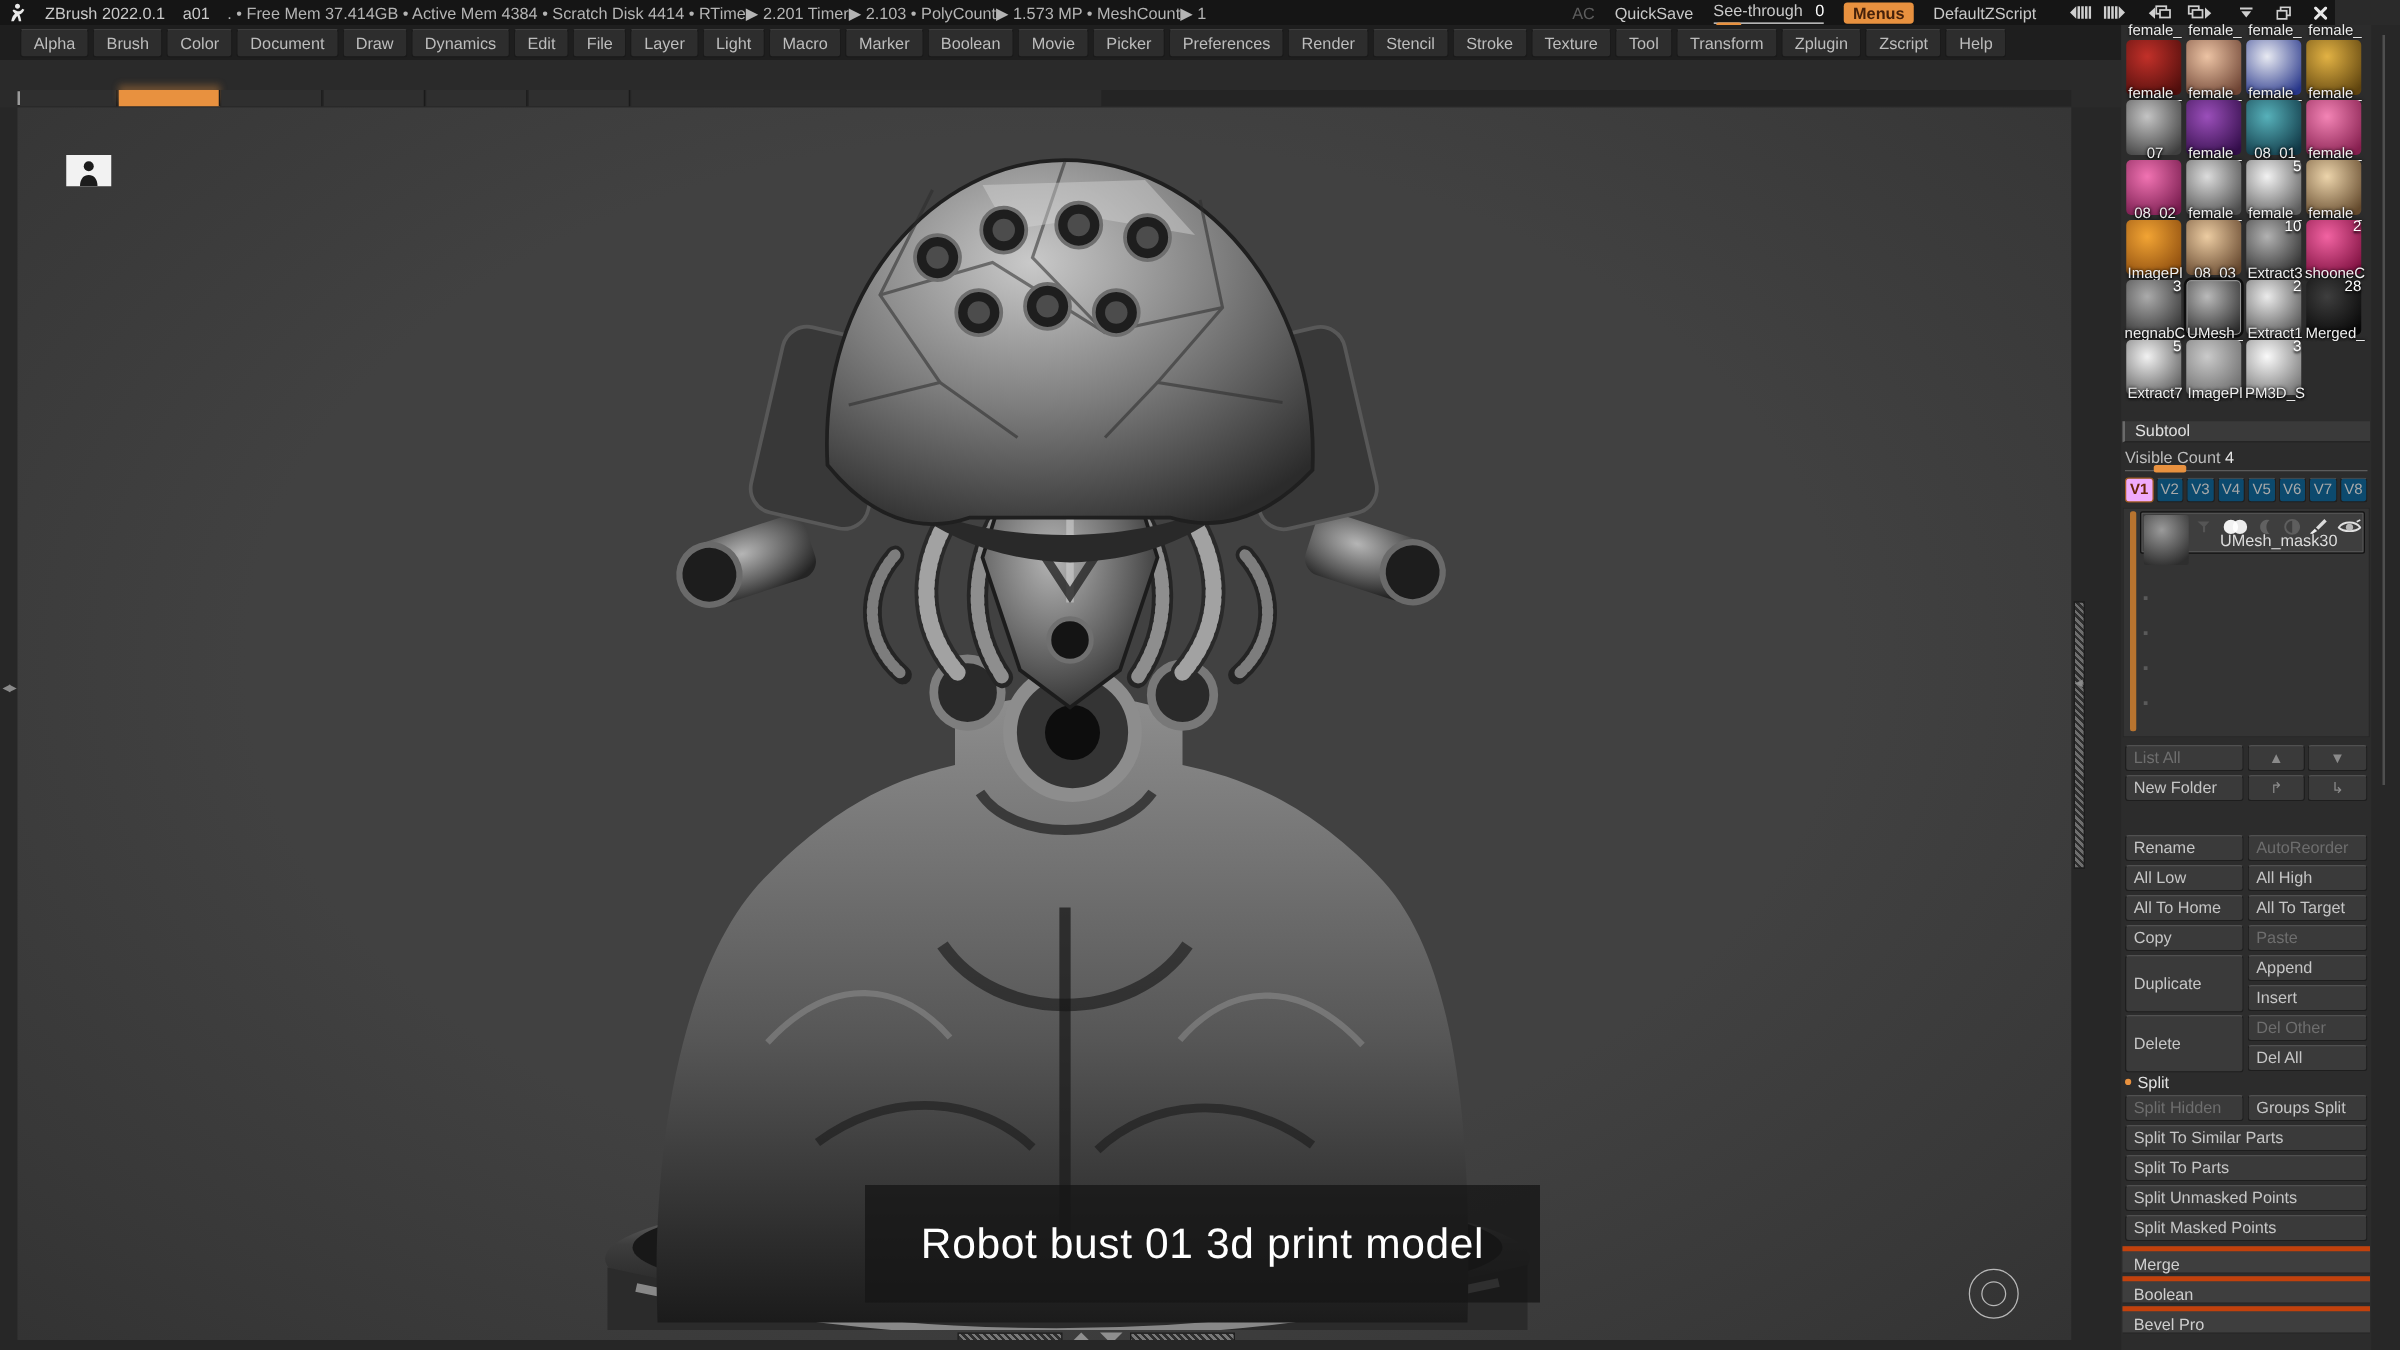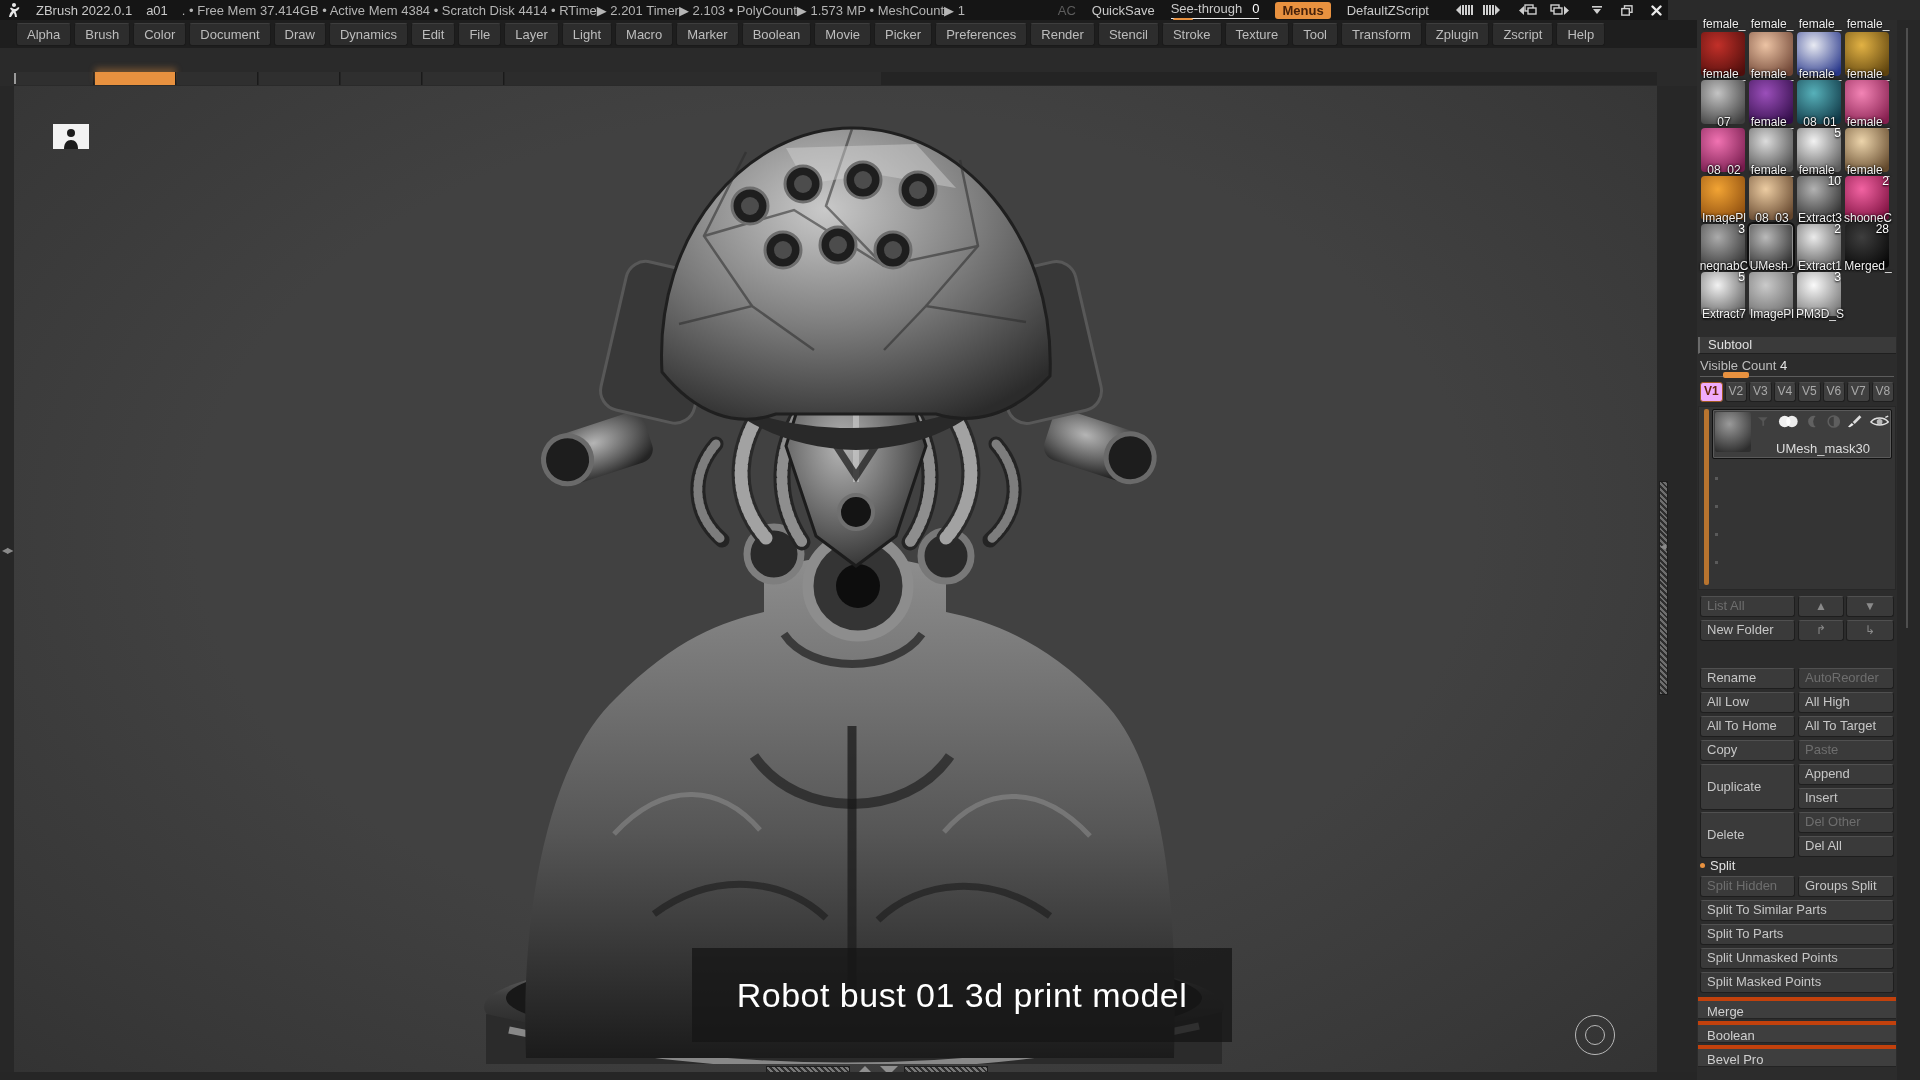--- a/index.html
+++ b/index.html
@@ -4,21 +4,21 @@
 <style>
   * { margin:0; padding:0; box-sizing:border-box; }
   html,body { background:#111; }
   #app {
     position:relative; width:1920px; height:1080px; overflow:hidden;
     background:#2a2a2a; font-family:"Liberation Sans", sans-serif;
     -webkit-font-smoothing:antialiased; color:#c8c8c8;
   }
 
   
-  .titlebar { position:absolute; left:0; top:0; width:1668px; height:20px;
+  .titlebar { position:absolute; left:0; top:0; width:1868px; height:20px;
     background:#151515; display:flex; font-size:13px; color:#c9c9c9; }
   .tb-left { display:flex; align-items:center; gap:14px; padding-left:6px; white-space:nowrap; }
   .tb-logo { width:16px; height:16px; display:inline-block; }
   .tb-stats { color:#b4b4b4; }
   .tb-right { margin-left:auto; display:flex; align-items:center; gap:16px; padding-right:6px; white-space:nowrap; }
   .tb-ac { color:#5d5d5d; }
   .seethrough { position:relative; display:flex; gap:10px; align-items:flex-start; padding-bottom:2px;
     border-bottom:1px solid #e8e8e8; }
   .seethrough .st-handle { position:absolute; left:2px; bottom:-5px; width:20px; height:5px;
     background:#e8913f; border-radius:2px; }
@@ -89,28 +89,28 @@
     text-shadow:0 1px 2px #000; }
 
   .subtool-header { position:absolute; left:1px; top:317px; width:198px; height:17px; background:#3a3a3a;
     border-bottom:1px solid #1f1f1f; border-left:2px solid #6a6a6a; color:#e0e0e0; font-size:13px;
     line-height:16px; padding-left:8px; }
   .vis-count { position:absolute; left:3px; top:338px; width:194px; font-size:13px; color:#bdbdbd; }
   .vis-track { position:absolute; left:3px; top:356px; width:194px; height:1px; background:#5c5c5c; }
   .vis-handle { position:absolute; left:26px; top:352px; width:26px; height:6px; background:#e8913f; border-radius:2px; }
 
   .vtabs { position:absolute; left:3px; top:362px; width:194px; height:20px; display:flex; gap:2px; }
-  .vtab { flex:1; background:#404040; border:1px solid #1f1f1f; border-top-color:#4c4c4c; border-radius:3px;
+  .vtab { flex:1; background:#0c4a6e; border:1px solid #1f1f1f; border-top-color:#4c4c4c; border-radius:3px;
     color:#a9a9a9; font-size:12px; text-align:center; line-height:17px; }
   .vtab.active { background:#f0abfc; color:#6b2408; border-color:#a05b20; font-weight:bold; }
 
   .subtool-list { position:absolute; left:1px; top:386px; width:198px; height:184px; background:#343434;
     border:1px solid #272727; }
   .group-bar { position:absolute; left:5px; top:2px; width:5px; height:176px; background:#b8742f; border-radius:2px; }
-  .subtool-item { position:absolute; left:13px; top:2px; width:180px; height:50px; background:#3e3e3e;
+  .subtool-item { position:absolute; left:13px; top:2px; width:180px; height:34px; background:#3e3e3e;
     border:1px solid #121212; box-shadow:0 0 0 1px #5a5a5a inset; border-radius:2px; }
   .sti-thumb { position:absolute; left:2px; top:2px; width:36px; height:40px; border-radius:2px;
     background:radial-gradient(circle at 40% 30%, #9a9a9a, #2e2e2e 85%); }
   .sti-icons { position:absolute; left:44px; top:4px; width:132px; display:flex; gap:7px; align-items:center; }
   .sti-icons svg { display:block; }
   .sti-name { position:absolute; left:40px; bottom:2px; width:140px; text-align:center; font-size:13px; color:#dcdcdc; }
   .list-dot { position:absolute; left:16px; width:3px; height:3px; background:#5a5a5a; }
 
   .btn { position:absolute; background:#3a3a3a; border:1px solid #1e1e1e; border-top-color:#505050;
     border-radius:3px; color:#c6c6c6; font-size:13px; line-height:18px; height:21px; padding:0 6px;

